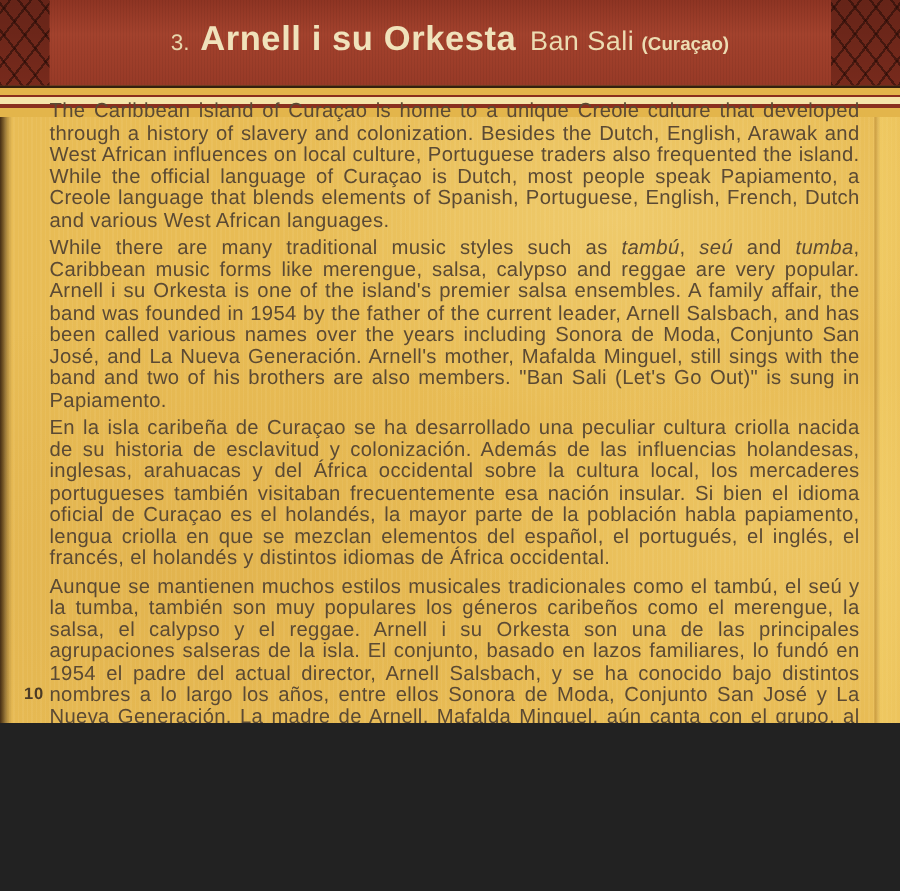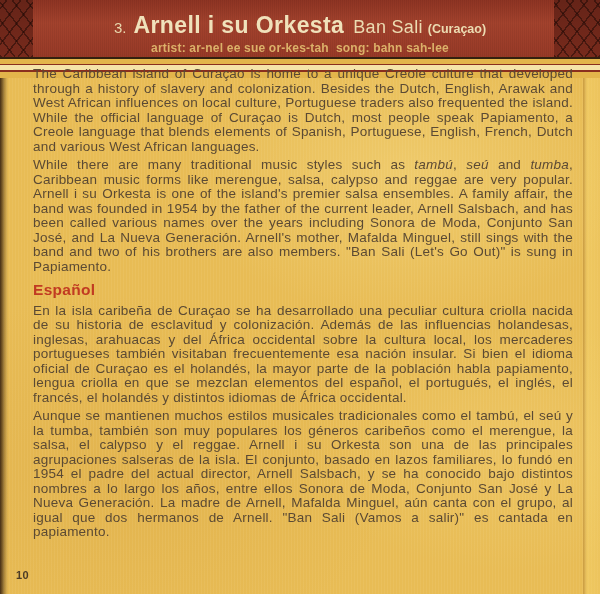--- a/index.html
+++ b/index.html
@@ -1,17 +1,17 @@
 <!DOCTYPE html>
 <html style="--header-background: #9c3a28; --hatch-background: #772a1c; --title-text: #f0e2bb; --pronunciation-text: #dcb169; --stripe-dark: #33200f; --stripe-gold: #e3b54b; --stripe-maroon: #8a2f1e; --stripe-cream: #f5e4a9; --body-background: #e8bc55; --body-text: #5b4a34; --spanish-heading-text: #c13b22;"><head>
 <meta charset="utf-8">
 <style>
   html,body{margin:0;padding:0;background:#222;}
   .page{
-    position:relative;width:600px;height:594px;overflow:hidden;
+    position:relative;width:600px;height:482px;overflow:hidden;
     font-family:"Liberation Sans",sans-serif;
     background-color:var(--body-background,#e8bc55);
     background-image:
       repeating-linear-gradient(90deg, rgba(255,240,200,0.07) 0 1px, transparent 1px 3px),
       radial-gradient(ellipse 320px 200px at 68% 30%, rgba(255,236,160,0.30), transparent 70%),
       radial-gradient(ellipse 400px 260px at 20% 80%, rgba(190,130,40,0.14), transparent 70%),
       radial-gradient(ellipse 300px 180px at 85% 75%, rgba(255,230,150,0.20), transparent 70%);
   }
   
   .header{
@@ -92,30 +92,28 @@
 <body>
 
 <div class="page">
 
   <div class="header">
     <div class="hatch hatch-left"></div>
     <div class="hatch hatch-right"></div>
     <div class="title-line">
       <span class="track-number">3.</span><span class="artist-name">Arnell i su Orkesta</span><span class="song-name">Ban Sali</span><span class="country">(Curaçao)</span>
     </div>
-    <div class="pronunciation">artist: ar-nel ee sue or-kes-tah  song: bahn sah-lee</div>
   </div>
 
   <div class="stripes"></div>
   <div class="edge-left"></div>
   <div class="edge-right"></div>
 
   <div class="body-text">
     <p><span>The Caribbean island of Curaçao is home to a unique Creole culture that developed through a history of slavery and colonization. Besides the Dutch, English, Arawak and West African influences on local culture, Portuguese traders also frequented the island. While the official language of Curaçao is Dutch, most people speak Papiamento, a Creole language that blends elements of Spanish, Portuguese, English, French, Dutch and various West African languages.</span></p>
     <p><span>While there are many traditional music styles such as </span><em>tambú</em><span>, </span><em>seú</em><span> and </span><em>tumba</em><span>, Caribbean music forms like merengue, salsa, calypso and reggae are very popular. Arnell i su Orkesta is one of the island's premier salsa ensembles. A family affair, the band was founded in 1954 by the father of the current leader, Arnell Salsbach, and has been called various names over the years including Sonora de Moda, Conjunto San José, and La Nueva Generación. Arnell's mother, Mafalda Minguel, still sings with the band and two of his brothers are also members. "Ban Sali (Let's Go Out)" is sung in Papiamento.</span></p>
-    <h2 class="spanish-heading">Español</h2>
     <p><span>En la isla caribeña de Curaçao se ha desarrollado una peculiar cultura criolla nacida de su historia de esclavitud y colonización. Además de las influencias holandesas, inglesas, arahuacas y del África occidental sobre la cultura local, los mercaderes portugueses también visitaban frecuentemente esa nación insular. Si bien el idioma oficial de Curaçao es el holandés, la mayor parte de la población habla papiamento, lengua criolla en que se mezclan elementos del español, el portugués, el inglés, el francés, el holandés y distintos idiomas de África occidental.</span></p>
     <p><span>Aunque se mantienen muchos estilos musicales tradicionales como el tambú, el seú y la tumba, también son muy populares los géneros caribeños como el merengue, la salsa, el calypso y el reggae. Arnell i su Orkesta son una de las principales agrupaciones salseras de la isla. El conjunto, basado en lazos familiares, lo fundó en 1954 el padre del actual director, Arnell Salsbach, y se ha conocido bajo distintos nombres a lo largo los años, entre ellos Sonora de Moda, Conjunto San José y La Nueva Generación. La madre de Arnell, Mafalda Minguel, aún canta con el grupo, al igual que dos hermanos de Arnell. "Ban Sali (Vamos a salir)" es cantada en papiamento.</span></p>
   </div>
 
   <div class="page-number">10</div>
 
 </div>
 
 </body></html>

